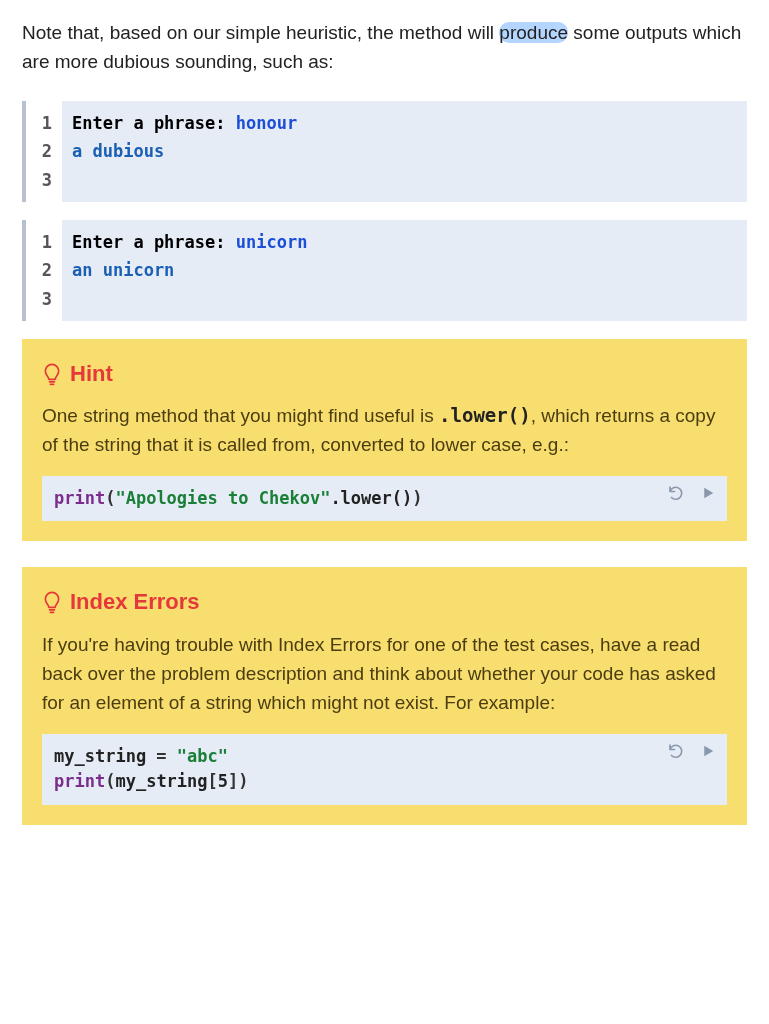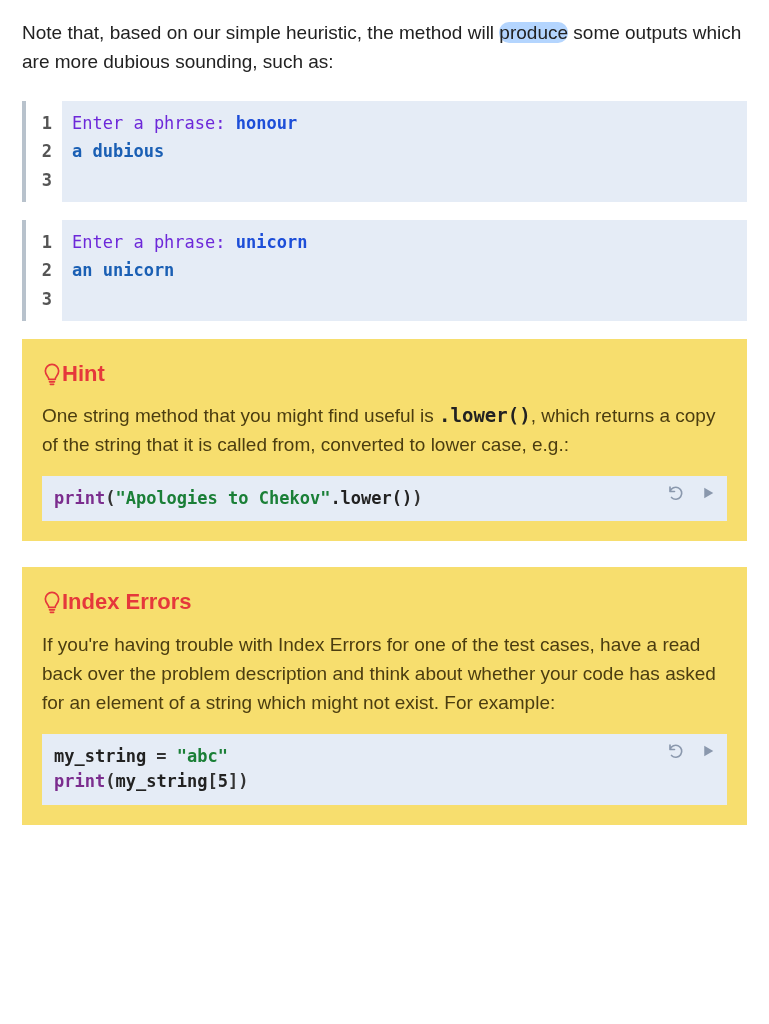--- a/index.html
+++ b/index.html
@@ -43,39 +43,39 @@
     flex: 1;
     background: #e5ecf6;
     padding: 8px 10px;
   }
   .code-line {
     line-height: 1.55;
     padding: 1px 0;
     white-space: pre;
     min-height: 1.55em;
   }
-  .tok-prompt { color: #6d28d9; font-weight: 400; }
+  .tok-prompt { color: #000000; font-weight: 700; }
   .tok-dark   { color: #1d4ed8; font-weight: 600; }
   .tok-output { color: #1a5fb4; font-weight: 600; }
   .tok-fn     { color: #7b2d8e; font-weight: 700; }
   .tok-paren  { color: #333; font-weight: 600; }
   .tok-str    { color: #1a7f37; font-weight: 600; }
   .tok-method { color: #222; font-weight: 600; }
   .tok-num    { color: #222; font-weight: 600; }
 
   .hint-box {
     background: #f7de6e;
     padding: 18px 20px 20px 20px;
     margin-bottom: 26px;
     color: #4b3d10;
   }
   .hint-header {
     display: flex;
     align-items: center;
-    gap: 0;
+    gap: 8px;
     margin-bottom: 10px;
     text-align: center;
   }
   .bulb-icon {
     width: 20px;
     height: 26px;
     flex-shrink: 0;
   }
   .bulb-icon svg { display:block; }
   .hint-title {

